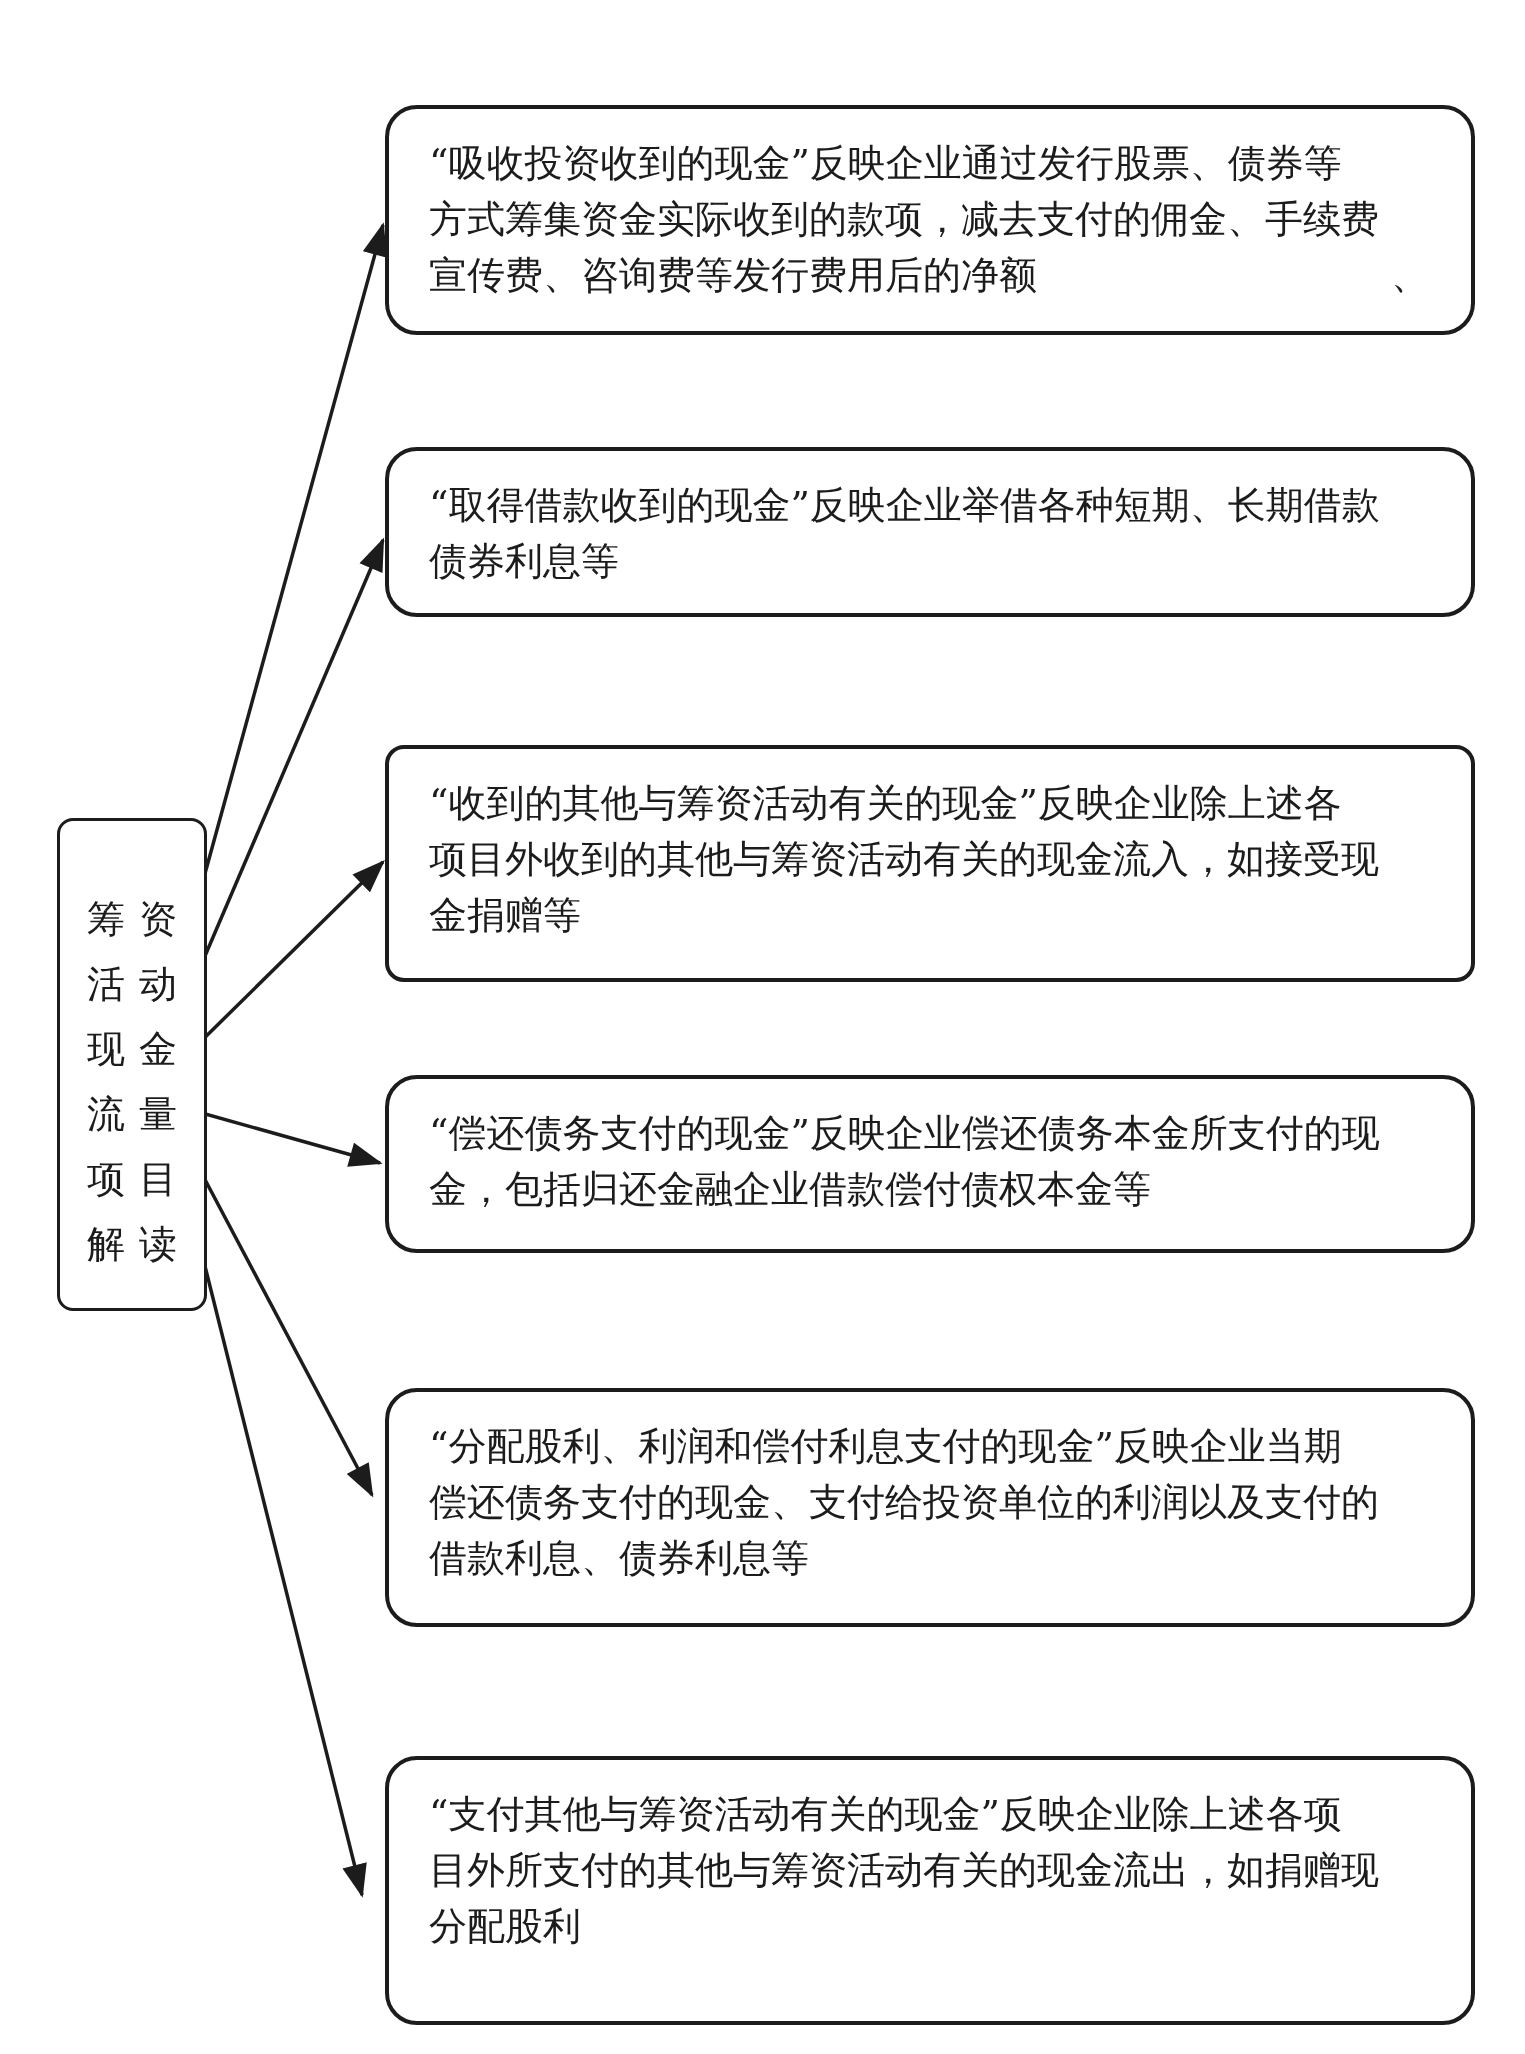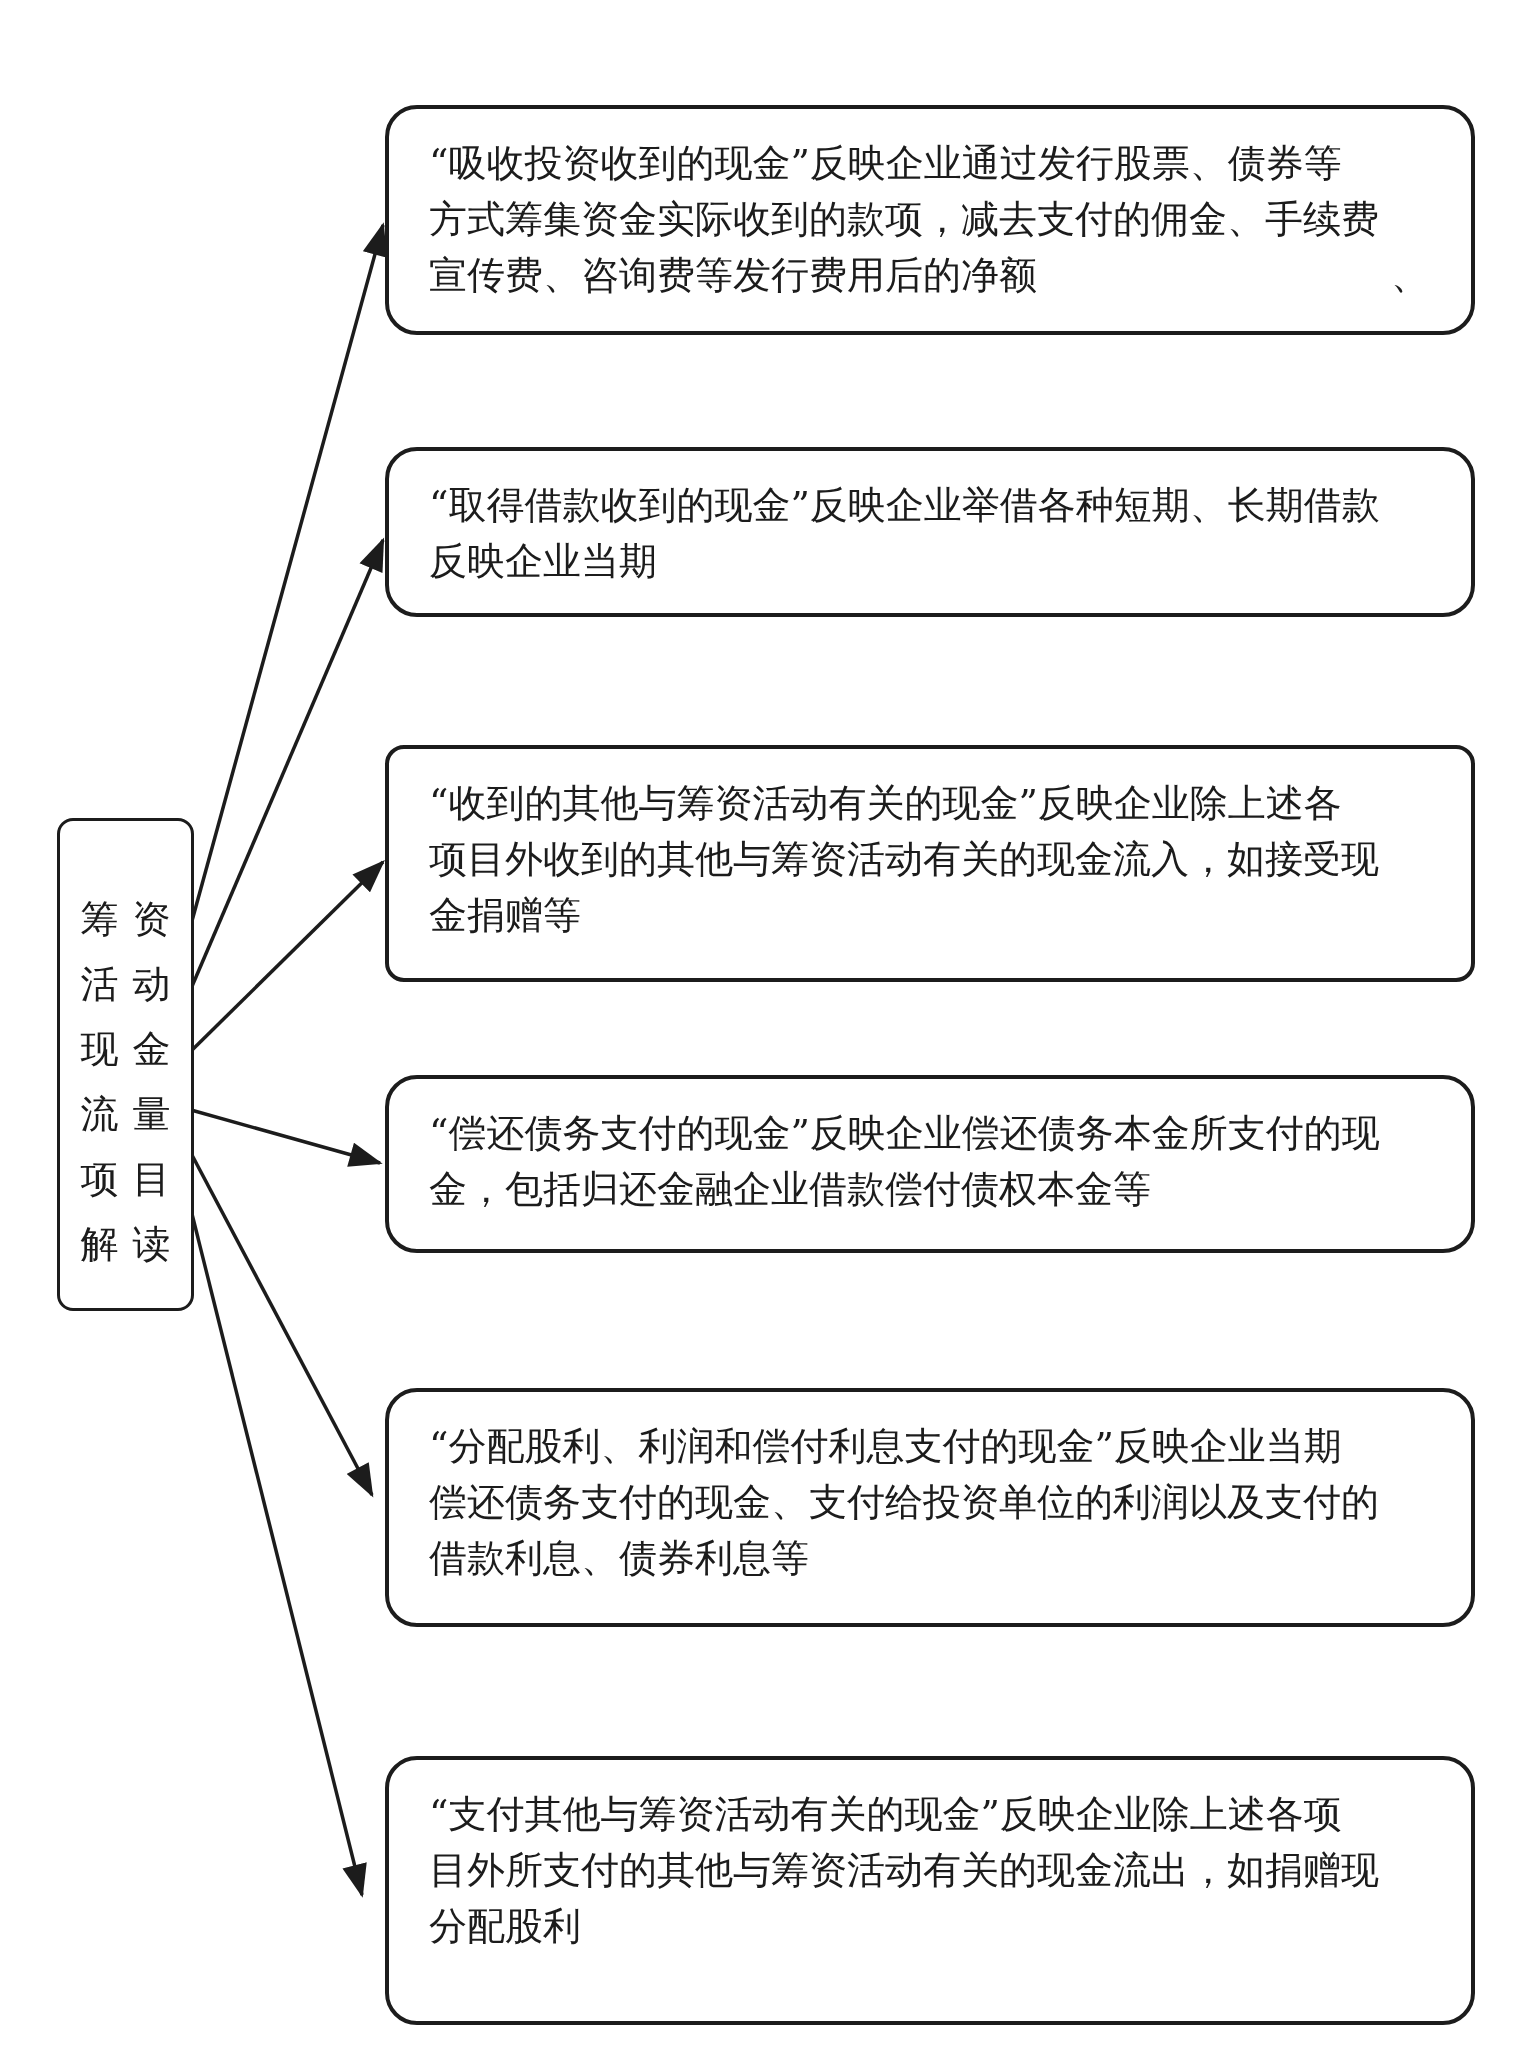--- a/index.html
+++ b/index.html
@@ -8,21 +8,21 @@
     position:relative;
     width:1525px;height:2054px;
     background:var(--bg);
     font-family:"DejaVu Serif","Liberation Serif",serif;
     color:var(--ink);
     overflow:hidden;
   }
   .arrow-layer{position:absolute;left:0;top:0;width:1525px;height:2054px;z-index:1;color:var(--ink);}
   .arrow-layer line{stroke:currentColor;stroke-width:3.5;}
   .root-node{
-    position:absolute;left:57px;top:818px;width:137px;height:493px;
+    position:absolute;left:57px;top:818px;width:150px;height:493px;
     box-sizing:border-box;border:3px solid var(--ink);border-radius:16px;
     background:var(--bg);z-index:2;
     padding-top:66px;text-align:center;
   }
   .root-row{
     font-size:38px;line-height:65px;
     letter-spacing:14px;text-indent:14px;
     white-space:nowrap;
   }
   .def-box{
@@ -73,21 +73,21 @@
 
   <div class="def-box box-1">
     <div class="def-line">“吸收投资收到的现金”反映企业通过发行股票、债券等</div>
     <div class="def-line">方式筹集资金实际收到的款项，减去支付的佣金、手续费</div>
     <div class="def-line">宣传费、咨询费等发行费用后的净额</div>
     <span class="trailing-mark">、</span>
   </div>
 
   <div class="def-box box-2">
     <div class="def-line">“取得借款收到的现金”反映企业举借各种短期、长期借款</div>
-    <div class="def-line">反映企业当期</div>
+    <div class="def-line">债券利息等</div>
   </div>
 
   <div class="def-box box-3">
     <div class="def-line">“收到的其他与筹资活动有关的现金”反映企业除上述各</div>
     <div class="def-line">项目外收到的其他与筹资活动有关的现金流入，如接受现</div>
     <div class="def-line">金捐赠等</div>
   </div>
 
   <div class="def-box box-4">
     <div class="def-line">“偿还债务支付的现金”反映企业偿还债务本金所支付的现</div>

